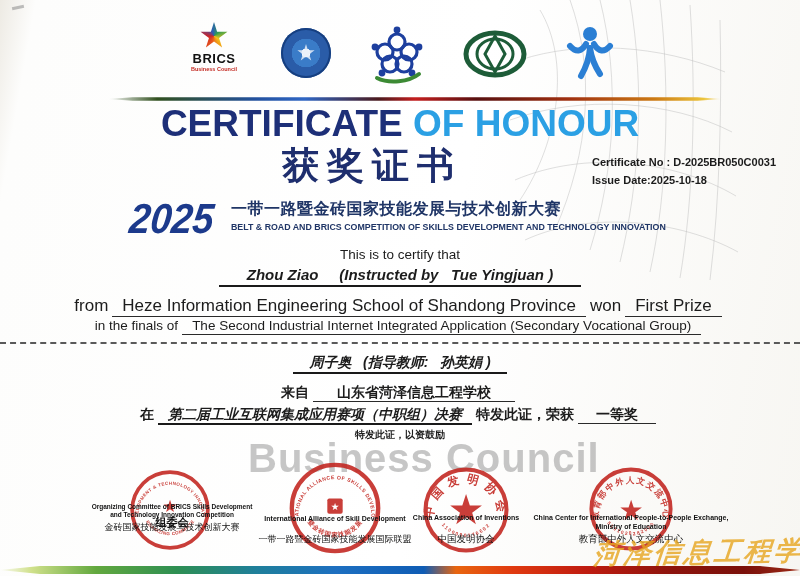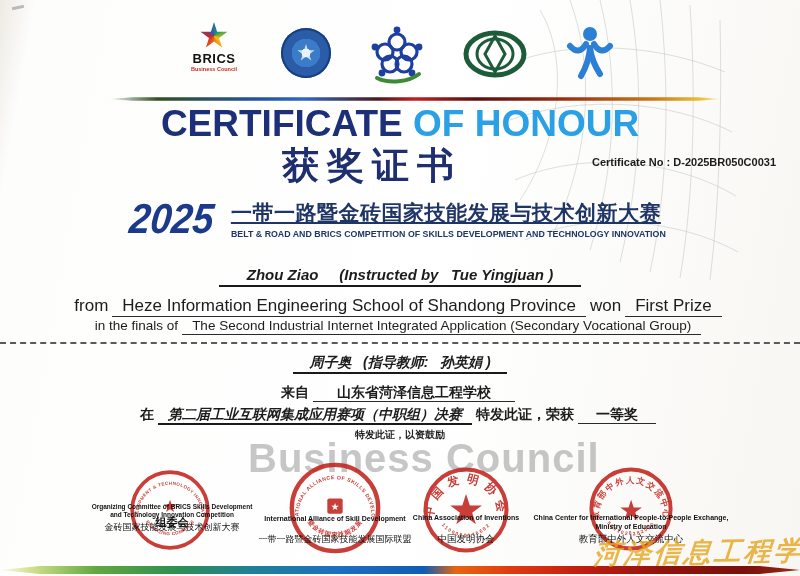--- a/index.html
+++ b/index.html
@@ -31,21 +31,21 @@
 
   
   .title-en{top:103px;font-weight:800;font-size:37px;letter-spacing:0;}
   .title-en .t1{color:#1d2f78;}
   .title-en .t2{color:#2ba0e4;}
   .title-zh{top:141px;font-family:"Liberation Serif",serif;font-weight:900;font-size:37px;color:#1e2e6e;letter-spacing:8px;transform:translateX(-28px);}
   .certmeta{left:592px;top:153px;font-size:11px;font-weight:700;color:#1c1c1c;line-height:1.65;}
 
   .comp{top:199px;left:0;right:0;display:flex;justify-content:center;align-items:flex-start;gap:12px;}
   .comp-year{font-size:42px;font-weight:900;font-style:italic;color:#1c3a8c;line-height:.95;transform:skewX(-6deg) scaleX(.9);}
-  .comp-zh{font-size:21px;font-weight:900;color:#1f3566;letter-spacing:.5px;text-decoration:underline;}
+  .comp-zh{font-size:16px;font-weight:900;color:#1f3566;letter-spacing:.5px;}
   .comp-en{font-size:9px;font-weight:700;color:#1f3566;margin-top:2px;letter-spacing:0;transform:scaleX(.98);transform-origin:left;}
 
   
   .certify{top:247px;font-size:13.5px;}
   .name-en{top:266px;font-size:15px;font-weight:700;font-style:italic;}
   .name-en span{border-bottom:2px solid #1a1a1a;padding:2px 28px;white-space:pre;}
   .line-from{top:296px;font-size:17px;}
   .u{border-bottom:1.5px solid #2a2a2a;padding:1px 10px;margin:0 4px;}
   .line-finals{top:318px;font-size:13.5px;}
   .dash-rule{position:absolute;top:342px;left:0;right:0;border-top:2px dashed #5a5a5a;}
@@ -152,30 +152,32 @@
   <div class="rule-top"></div>
 
   <div class="row title-en">
     <span class="t1">CERTIFICATE</span>
     <span class="t2">OF HONOUR</span>
   </div>
   <div class="row title-zh">获奖证书</div>
 
   <div class="abs certmeta">
     <div>Certificate No : D-2025BR050C0031</div>
+    <div>Issue Date:2025-10-18</div>
   </div>
 
   <div class="comp abs" style="left:0;right:0;">
     <div class="comp-year">2025</div>
     <div>
       <div class="comp-zh">一带一路暨金砖国家技能发展与技术创新大赛</div>
       <div class="comp-en">BELT &amp; ROAD AND BRICS COMPETITION OF SKILLS DEVELOPMENT AND TECHNOLOGY INNOVATION</div>
     </div>
   </div>
 
+  <div class="row certify">This is to certify that</div>
   <div class="row name-en">
     <span>Zhou Ziao     (Instructed by   Tue Yingjuan )</span>
   </div>
   <div class="row line-from">
     <span>from</span><span class="u">Heze Information Engineering School of Shandong Province</span><span>won</span><span class="u">First Prize</span>
   </div>
   <div class="row line-finals">
     <span>in the finals of</span><span class="u">The Second Industrial Internet Integrated Application (Secondary Vocational Group)</span>
   </div>
 

